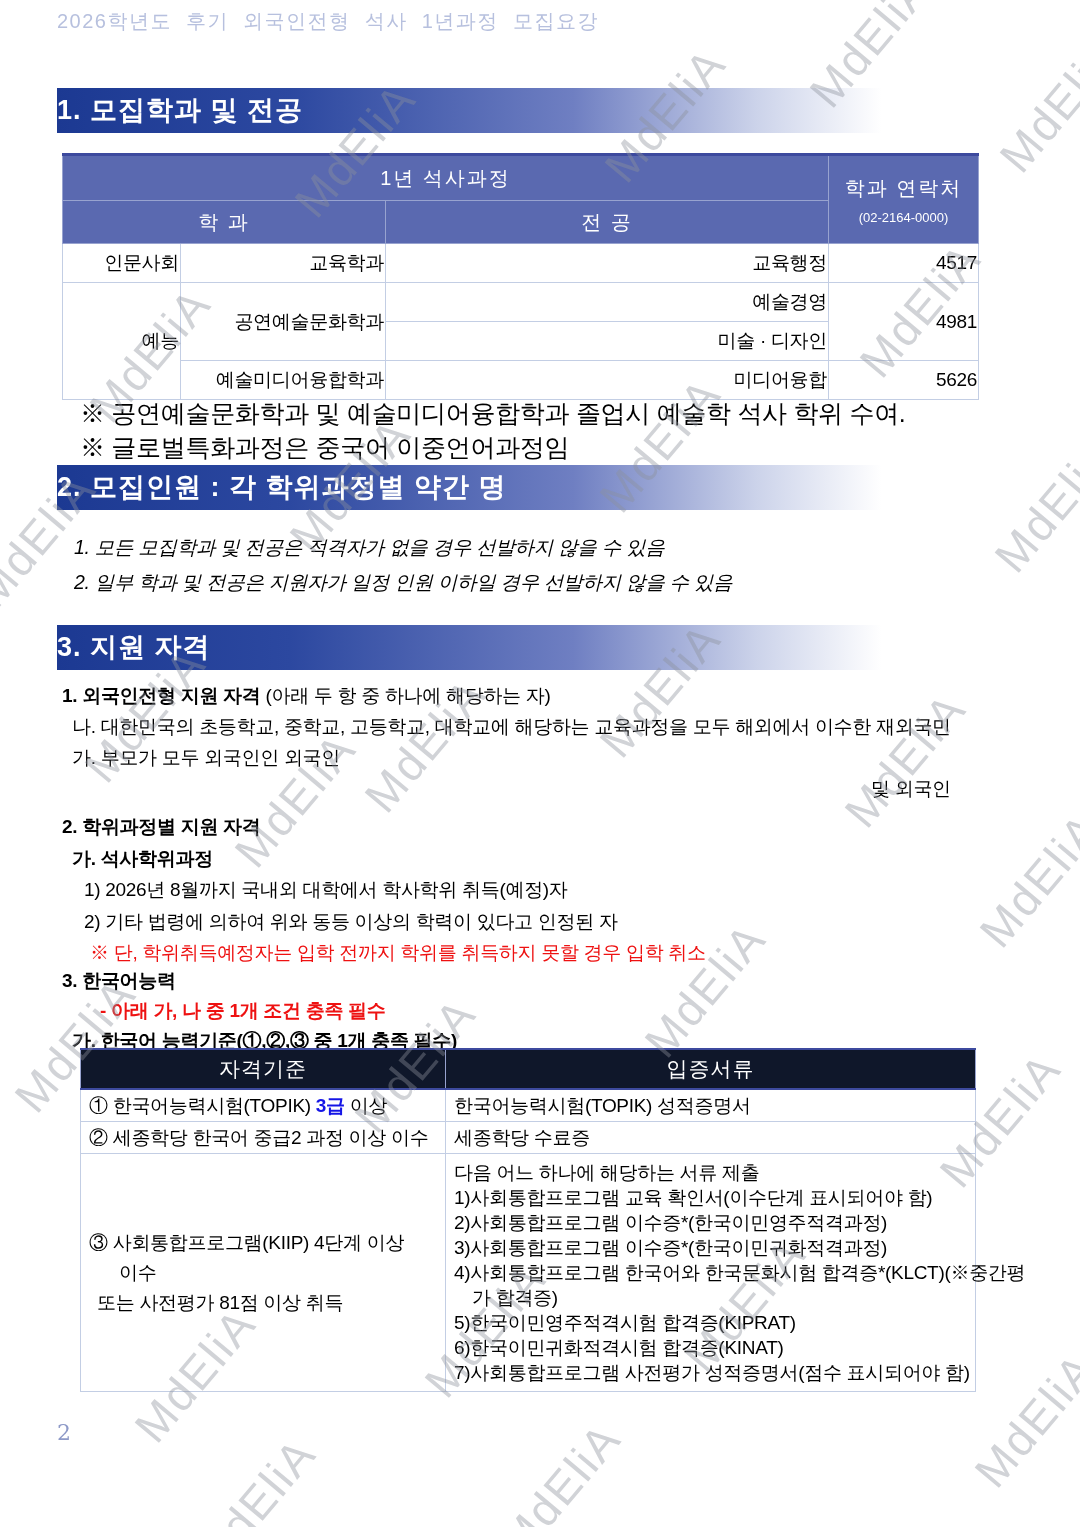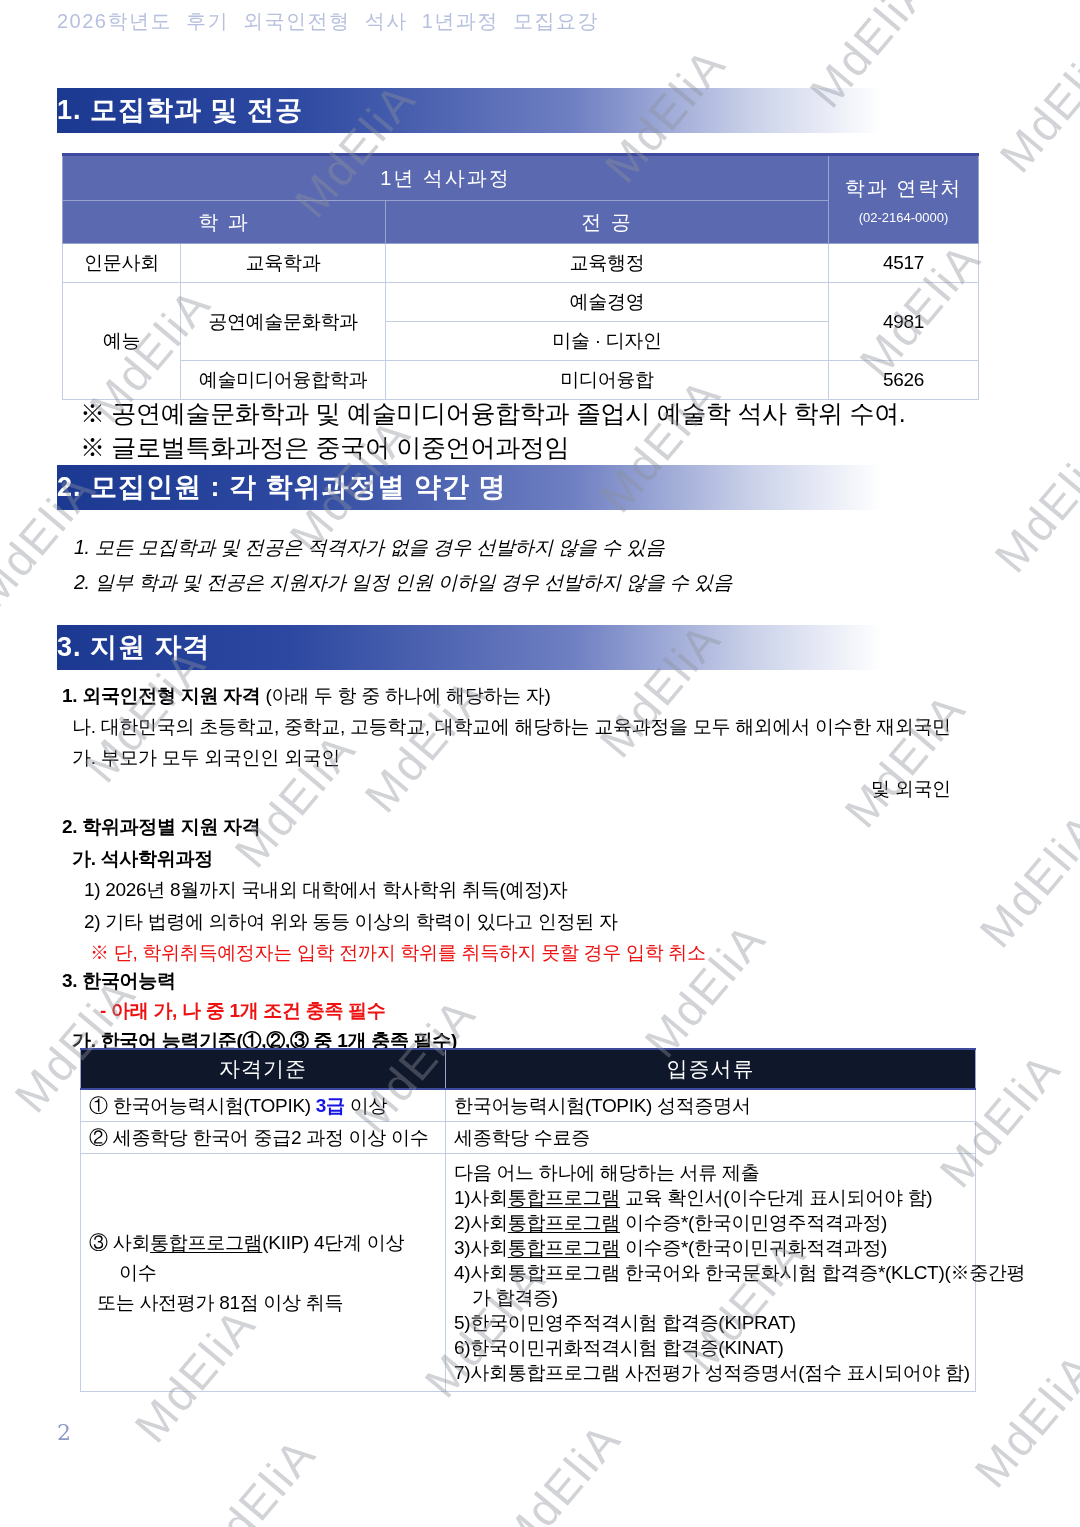--- a/index.html
+++ b/index.html
@@ -29,21 +29,21 @@
     table-layout:fixed;border-top:3px solid #3d4a9e;
   }
   .t1 th{
     background:#5a69b0;color:#fff;font-weight:normal;font-size:20px;
     border:1px solid #98a3cf;letter-spacing:2px;
   }
   .t1 .hrow1 th{height:42px;}
   .t1 .hrow2 th{height:40px;}
   .t1 th .sub{display:block;font-size:13px;letter-spacing:0;margin-top:8px;}
   .t1 td{
-    border:1px solid #c3cee4;text-align:center;font-size:19px;height:36px;
+    border:1px solid #c3cee4;text-align:right;font-size:19px;height:36px;
     letter-spacing:-0.3px;
     margin-left:40px;
   }
 
   
   .notes{position:absolute;left:80px;top:396px;font-size:25px;line-height:34px;white-space:nowrap;letter-spacing:-0.3px;}
 
   
   .s2list{position:absolute;left:74px;top:530px;font-size:19.5px;line-height:35px;white-space:nowrap;letter-spacing:-0.3px;font-style:italic;}
 
@@ -74,21 +74,21 @@
     border:1px solid #c3cee4;font-size:19px;text-align:left;vertical-align:middle;
     padding:2px 8px;letter-spacing:-0.3px;
   }
   .t2 .r12 td{height:27px;white-space:nowrap;}
   .t2 td.kiip-left{vertical-align:middle;line-height:30px;white-space:nowrap;}
   .t2 td.kiip-right{vertical-align:top;padding-top:6px;padding-bottom:6px;}
   .doc-line{line-height:25px;white-space:nowrap;}
   .doc-cont{padding-left:18px;}
   .kiip-l2{padding-left:30px;}
   .kiip-l3{padding-left:8px;}
-  .ul{text-decoration:underline;text-underline-offset:3px;}
+  .ul{text-underline-offset:3px;}
 
   
   .pagenum{
     position:absolute;left:57px;top:1420px;font-family:"DejaVu Serif",serif;
     font-size:22px;color:#8e9ac8;
   }
 
   
   .wm{
     position:absolute;z-index:9;color:rgba(140,144,154,0.40);font-size:46px;

